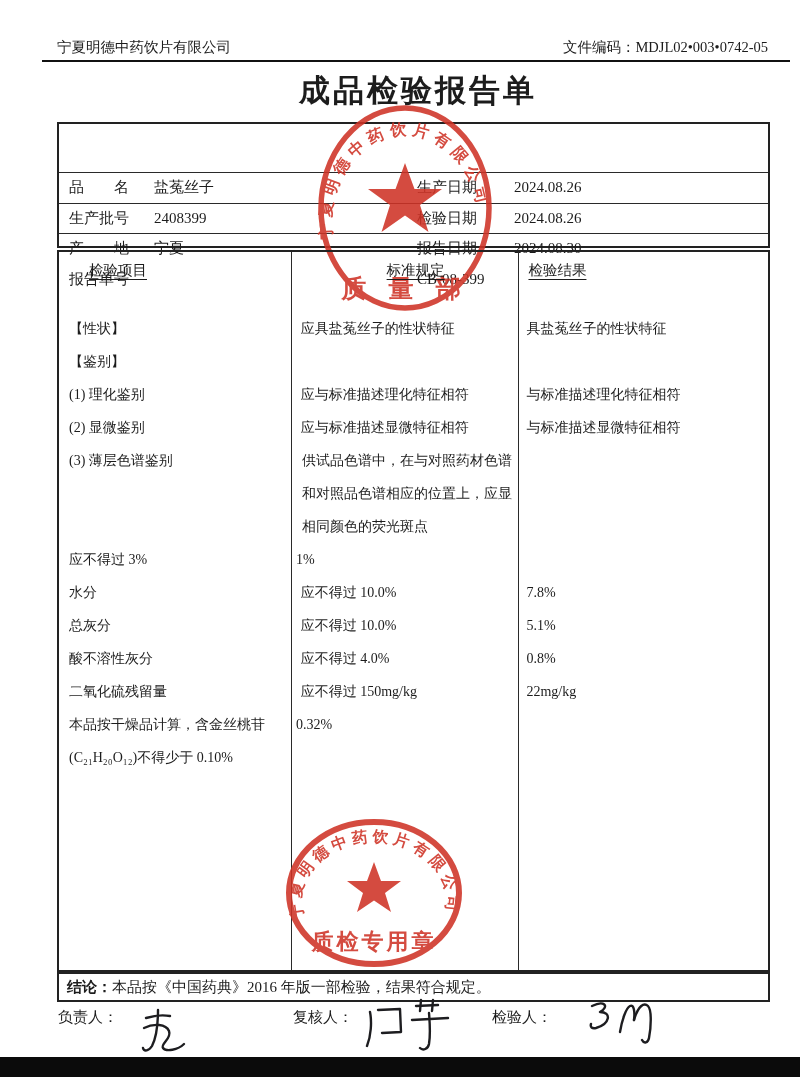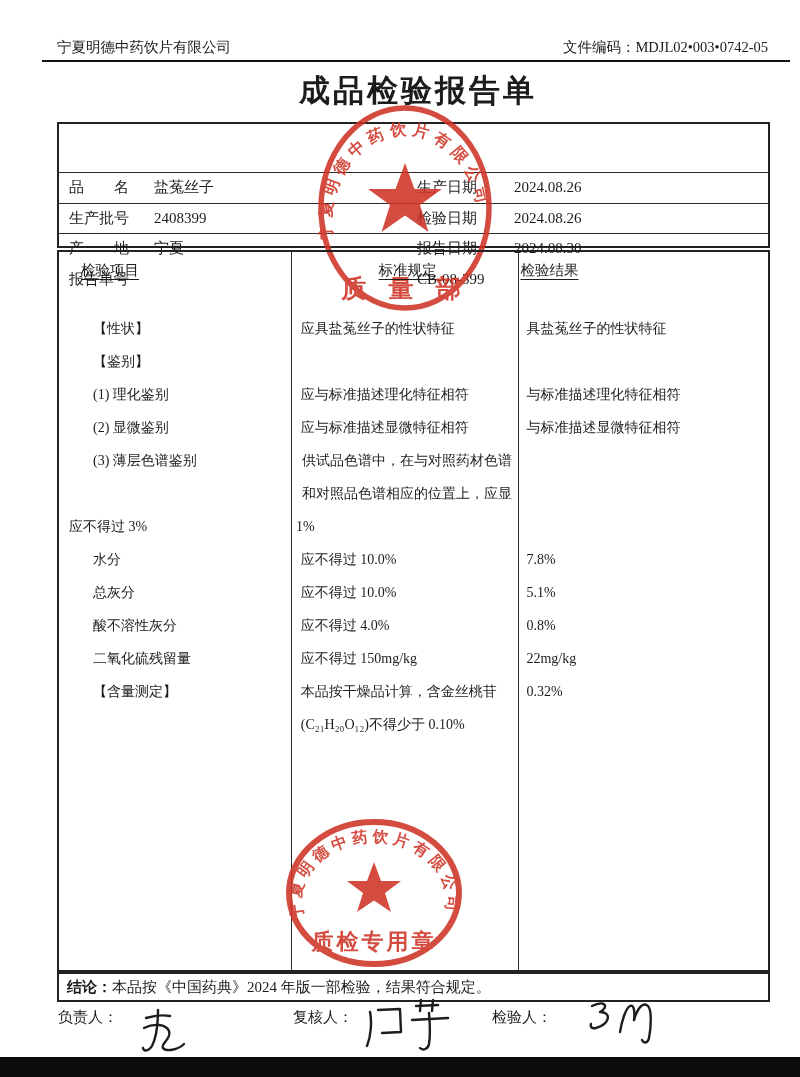--- a/index.html
+++ b/index.html
@@ -17,30 +17,30 @@
               grid-template-columns:85px 263px 97px 264px;grid-auto-rows:30.5px;font-size:15px;}
   .info-table .cell{border-right:1.5px solid #2a2a2a;border-bottom:1.5px solid #2a2a2a;
               padding-left:10px;line-height:30.5px;white-space:nowrap;overflow:visible;margin-top:48px;}
   .info-table .cell.last{border-right:none;}
   .info-table .cell.bot{border-bottom:none;}
   
   .lab-table{position:absolute;left:57px;top:250px;width:713px;height:722px;
              border:2px solid #222;box-sizing:border-box;font-size:14px;}
   .vline{position:absolute;top:0;bottom:0;width:1.5px;background:#2a2a2a;}
   .v1{left:231.5px;} .v2{left:458.5px;}
-  .lab-head{position:absolute;top:8px;left:4px;width:100%;display:flex;font-family:Liberation Serif, serif;}
+  .lab-head{position:absolute;top:8px;left:12px;width:100%;display:flex;font-family:Liberation Serif, serif;}
   .lab-head .hc{line-height:20px;font-size:14.5px;}
   .hc.c1{width:233px;padding-left:18px;box-sizing:border-box;}
   .hc.c2{width:227px;text-align:center;}
   .hc.c3{width:253px;text-align:left;}
   .hc span{text-decoration:underline;text-underline-offset:4px;}
   .lab-body{position:absolute;top:60px;left:0;width:100%;}
   .lab-row{display:flex;}
   .lab-row .cell{line-height:33px;}
-  .lab-row .item{width:233px;padding-left:34px;box-sizing:border-box;}
+  .lab-row .item{width:233px;padding-left:10px;box-sizing:border-box;}
   .lab-row .std {width:227px;padding-left:10px;padding-right:4px;box-sizing:border-box;}
   .lab-row .res {width:253px;padding-left:10px;box-sizing:border-box;}
   
   .conclusion{position:absolute;left:57px;top:972px;width:713px;height:30px;
               border:2px solid #222;box-sizing:border-box;line-height:26px;
               padding-left:8px;font-size:15px;white-space:nowrap;}
   .conclusion b{font-weight:bold;margin-top:32px;}
   .sig-label{position:absolute;top:1008px;font-size:15px;}
   .sl1{left:58px;} .sl2{left:293px;} .sl3{left:492px;}
   .sig-svg{position:absolute;}
@@ -139,20 +139,21 @@
             <div class="line">与标准描述显微特征相符</div>
           </div>
         </div>
         <div class="lab-row">
           <div class="cell item">
             <div class="line">(3) 薄层色谱鉴别</div>
           </div>
           <div class="cell std">
             <div class="line">供试品色谱中，在与对照药材色谱</div>
             <div class="line">和对照品色谱相应的位置上，应显</div>
+            <div class="line">相同颜色的荧光斑点</div>
           </div>
         </div>
         <div class="lab-row">
           <div class="cell std">
             <div class="line">应不得过 3%</div>
           </div>
           <div class="cell res">
             <div class="line">1%</div>
           </div>
         </div>
@@ -194,43 +195,40 @@
             <div class="line">二氧化硫残留量</div>
           </div>
           <div class="cell std">
             <div class="line">应不得过 150mg/kg</div>
           </div>
           <div class="cell res">
             <div class="line">22mg/kg</div>
           </div>
         </div>
         <div class="lab-row">
-          <div class="cell item">
-            <div class="line">【含量测定】</div>
-          </div>
           <div class="cell std">
             <div class="line">本品按干燥品计算，含金丝桃苷</div>
             <div class="line">(C₂₁H₂₀O₁₂)不得少于 0.10%</div>
           </div>
           <div class="cell res">
             <div class="line">0.32%</div>
           </div>
         </div>
       </div>
   </div>
 
   <svg class="stamp" style="left:283px;top:816px;" width="182" height="154" viewBox="0 0 182 154">
     <ellipse cx="91" cy="77" rx="85" ry="71" fill="none" stroke="#cf3326" stroke-width="6"></ellipse>
     <path id="arcBot" d="M 22 104 A 73 59 0 1 1 160 104" fill="none"></path>
     <text font-size="15.5" letter-spacing="4.5"><textPath href="#arcBot" startOffset="2">宁夏明德中药饮片有限公司</textPath></text>
     <path d="M91 46 L98 65 L118 65 L102 77 L108 96 L91 84.5 L74 96 L80 77 L64 65 L84 65 Z" fill="#cf3326"></path>
     <text x="91" y="133" font-size="22" text-anchor="middle" letter-spacing="3">质检专用章</text>
   </svg>
 
-  <div class="conclusion"><b>结论：</b><span>本品按《中国药典》2024 年版一部检验，结果符合规定。</span></div>
+  <div class="conclusion"><b>结论：</b><span>本品按《中国药典》2016 年版一部检验，结果符合规定。</span></div>
 
   <div class="sig-label sl1">负责人：</div>
   <div class="sig-label sl2">复核人：</div>
   <div class="sig-label sl3">检验人：</div>
 
   <svg class="sig-svg" style="left:130px;top:1006px;" width="82" height="52" viewBox="0 0 82 52" aria-label="李远">
     <path d="M16 12 C26 9 34 9 40 10"></path>
     <path d="M28 4 C28 14 27 30 22 40 C19 45 14 46 13 42"></path>
     <path d="M14 22 C24 17 36 18 39 25 C42 33 30 38 33 42 C36 46 48 44 54 38"></path>
   </svg>

